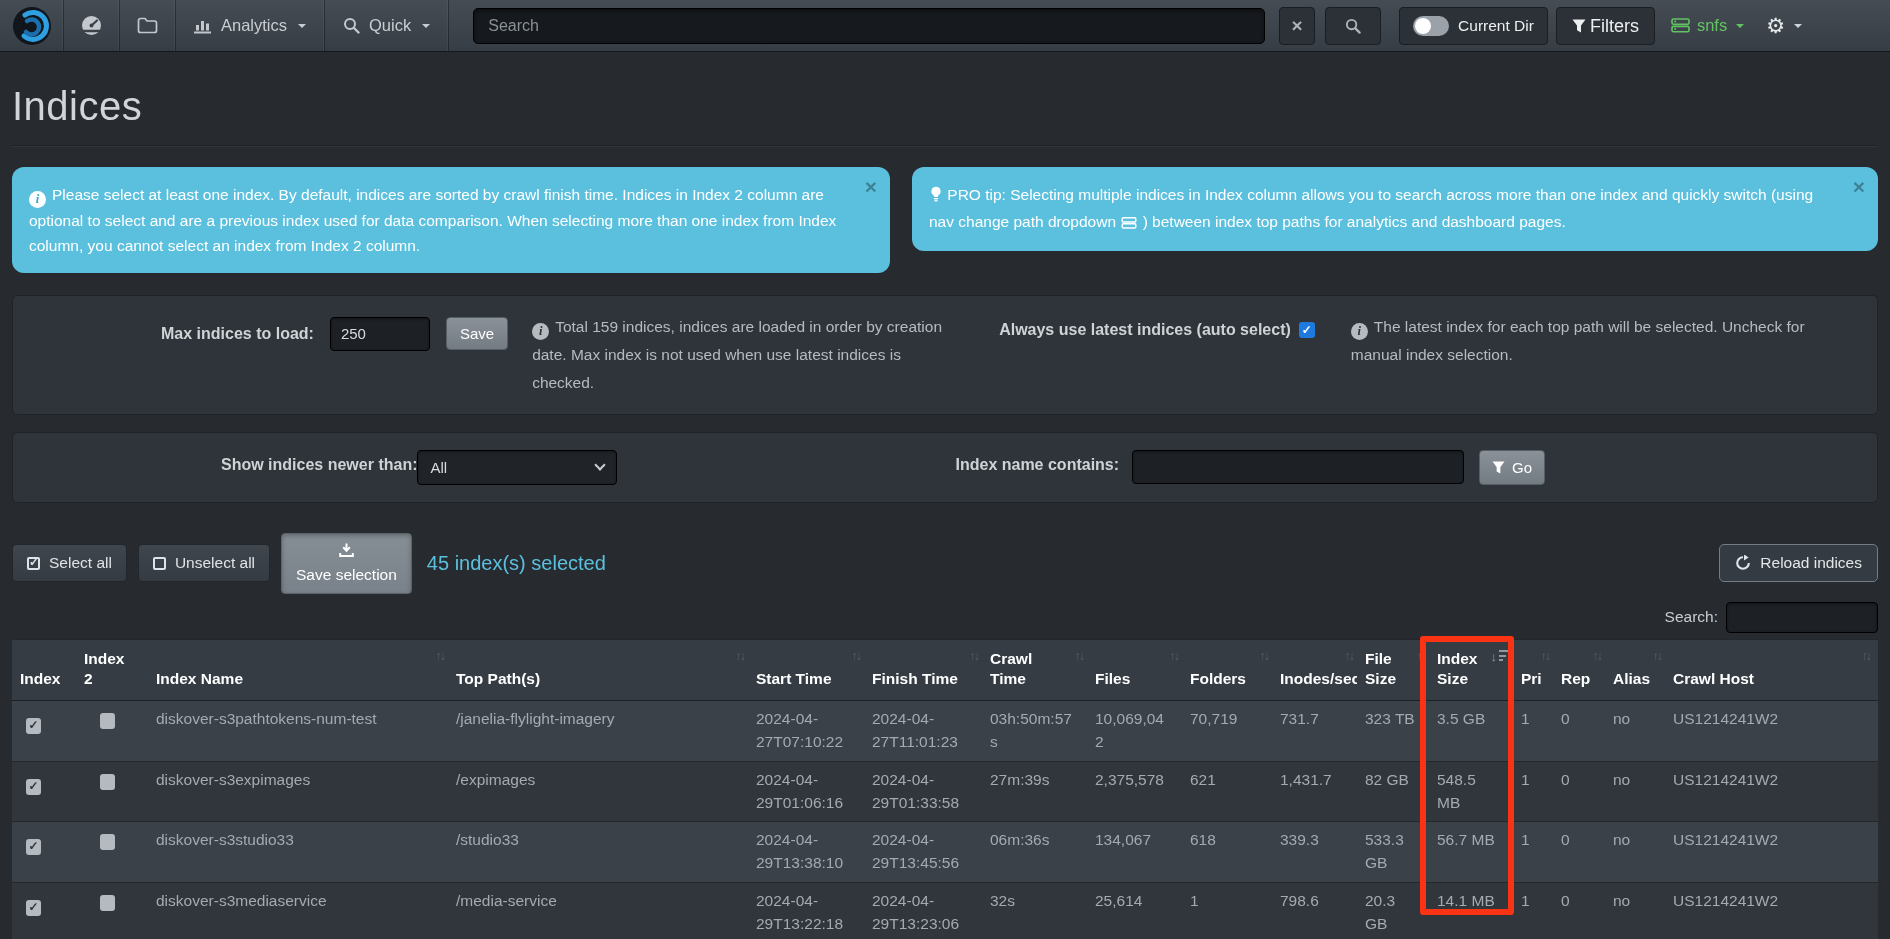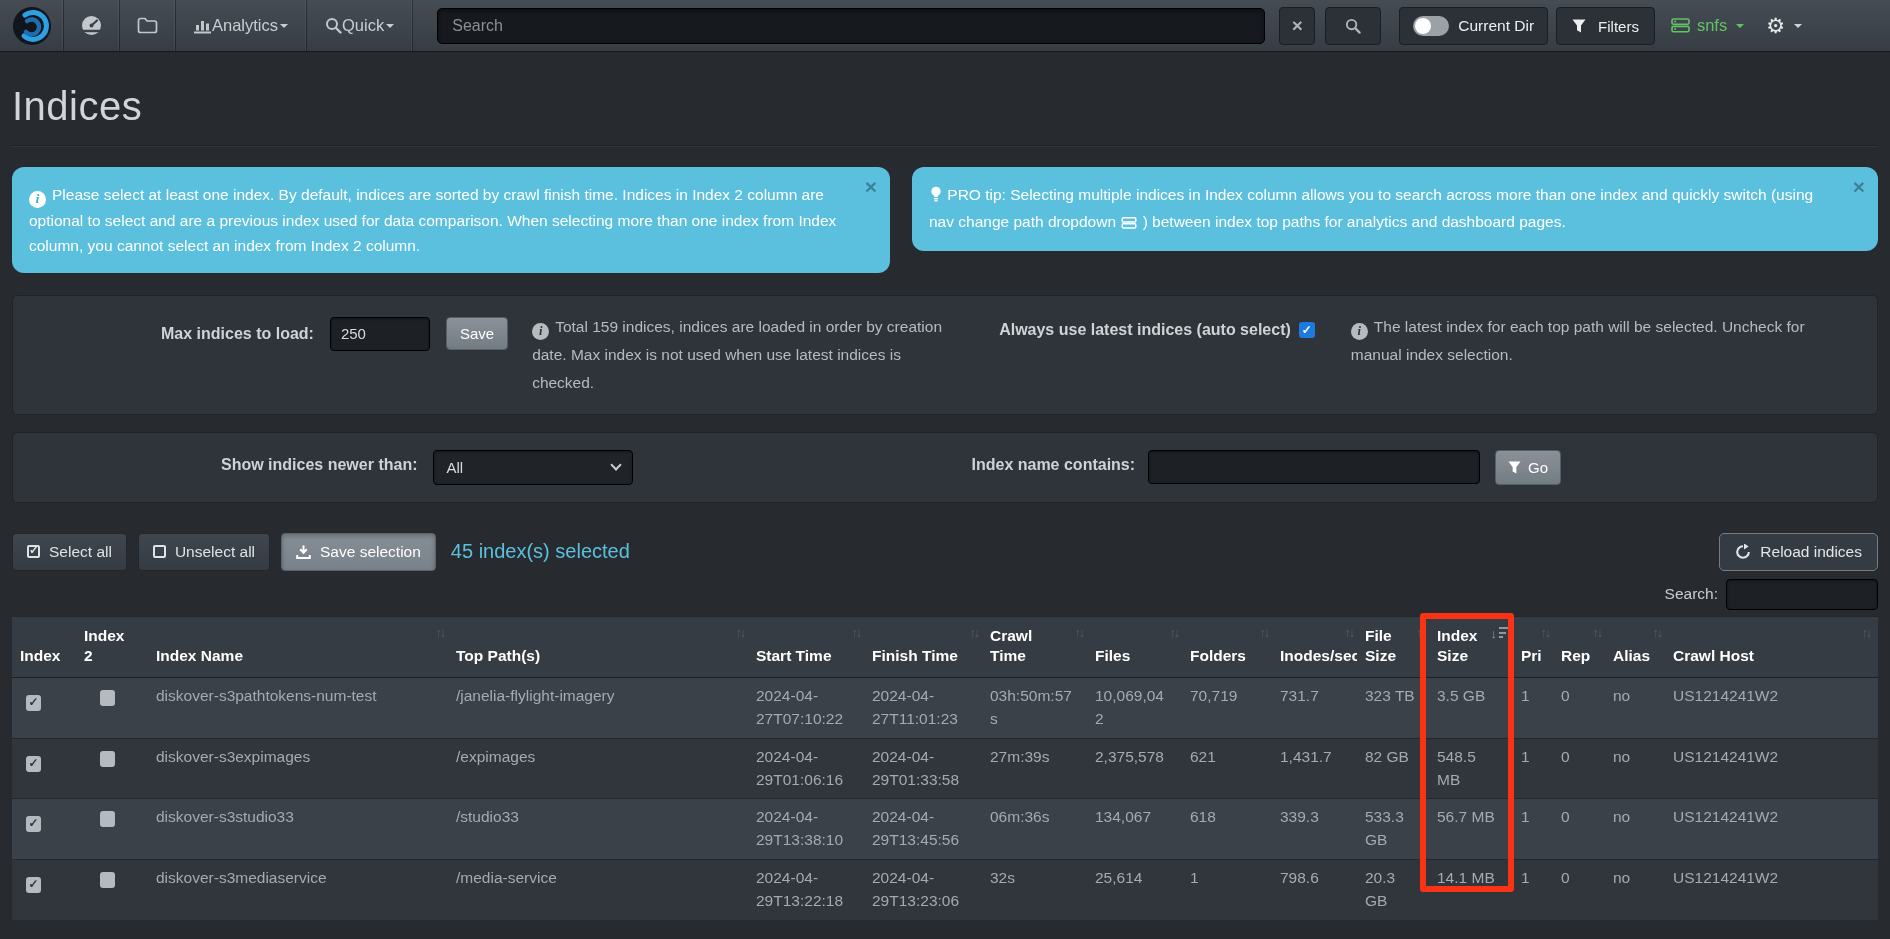--- a/index.html
+++ b/index.html
@@ -7,37 +7,37 @@
   body {
     background:#272b30; color:#c8cdd1;
     font-family:"Liberation Sans", sans-serif; font-size:15.5px;
     position:relative;
   }
   
   .navbar { height:52px; background:linear-gradient(#454c54,#363d44);
     border-bottom:1px solid #15181b; display:flex; align-items:stretch; }
   .nav-cell { display:flex; align-items:center; justify-content:center;
     border-right:1px solid rgba(0,0,0,.35); box-shadow:inset -1px 0 0 rgba(255,255,255,.05); }
-  .nav-cell.pad { padding:0 18px; font-size:16.5px; color:#c8cdd1; cursor:pointer; }
+  .nav-cell.pad { padding:0 18px; gap:9px; font-size:16.5px; color:#c8cdd1; cursor:pointer; }
   .logo-cell { width:64px; }
   .icon-cell { width:56px; cursor:pointer; }
   .caret { display:inline-block; width:0; height:0; border-left:4px solid transparent;
     border-right:4px solid transparent; border-top:4px solid currentColor; margin-left:2px; }
   .nav-search { flex:1; margin:8px 14px 8px 24px; }
   .nav-search input { width:100%; height:36px; background:#16191d; border:1px solid #000;
     border-radius:5px; color:#c8cdd1; padding:0 14px; font-size:16px; outline:none;
     box-shadow:inset 0 2px 4px rgba(0,0,0,.4); font-family:"Liberation Sans",sans-serif;}
   .nav-search input::placeholder { color:#8a9196; }
   .nav-btn { height:38px; margin-top:7px; background:#2b3137; border:1px solid #1a1e22;
     border-radius:4px; display:flex; align-items:center; justify-content:center;
     color:#aeb4ba; cursor:pointer; }
   .clear-btn { width:36px; font-size:19px; font-weight:bold; margin-right:10px;}
   .search-btn { width:56px; margin-right:18px; }
   .cdir-btn { padding:16px 13px; gap:9px; color:#eceef0; font-size:15.5px; margin-right:8px;}
-  .filters-btn { padding:0 15px; gap:12px; color:#eceef0; font-size:15px; margin-right:16px;}
+  .filters-btn { padding:0 15px; gap:4px; color:#eceef0; font-size:18px; margin-right:16px;}
   .toggle { width:36px; height:20px; border-radius:10px; background:#9aa1a8; position:relative; }
   .toggle::after { content:""; position:absolute; left:2px; top:2px; width:16px; height:16px;
     border-radius:50%; background:#fff; }
   .snfs { display:flex; align-items:center; gap:7px; color:#62c462; font-size:16.5px;
     margin-right:22px; cursor:pointer; }
   .gear-cell { display:flex; align-items:center; gap:7px; color:#e6e9eb; font-size:21px;
     margin-right:88px; cursor:pointer; }
   .gear-cell .caret { border-top-color:#cfd3d7; }
   
   .content { padding:0 12px; }
@@ -76,31 +76,31 @@
   .p1-info2 { width:475px; margin-left:36px; }
   .cb-blue { width:16px; height:16px; background:#1f7ae0; border-radius:3px; color:#fff;
     display:inline-flex; align-items:center; justify-content:center; font-size:12px;
     font-weight:bold; cursor:pointer; }
   .sel { background:#202428; border:1px solid #000; border-radius:4px; height:35px;
     color:#d7dade; padding:0 12px; font-size:15px; display:inline-flex; align-items:center;
     justify-content:space-between; cursor:pointer; box-shadow:inset 0 1px 3px rgba(0,0,0,.35);}
   .chev { width:8px; height:8px; border-right:2px solid #c8cdd1; border-bottom:2px solid #c8cdd1;
     transform:rotate(45deg); margin-top:-4px; }
   .p2-label1 { margin-left:190px; padding-top:6px;}
-  .p2-sel { width:200px; margin-left:16px; }
+  .p2-sel { width:200px; }
   .p2-label2 { margin-left:338px; padding-top:6px;}
   .p2-input { width:332px; margin-left:13px; }
   .p2-go { margin-left:15px; padding:8px 12px;}
   
   .sel-row { display:flex; align-items:center; gap:11px; margin:30px 0 0; }
   .btn-dark { background:linear-gradient(#3f464e,#343b42); border:1px solid #23272b;
     border-radius:4px; color:#dfe3e6; font-size:15.5px; padding:9px 14px; cursor:pointer;
     display:inline-flex; align-items:center; gap:9px; font-family:"Liberation Sans",sans-serif;}
   .btn-pressed { background:linear-gradient(#868e95,#79818a); border:1px solid #5b636b;
-    box-shadow:inset 0 2px 4px rgba(0,0,0,.25); color:#fff; }
+    box-shadow:inset 0 2px 4px rgba(0,0,0,.25); color:#fff;flex-direction:column; }
   .glyph-box { display:inline-block; width:13px; height:13px; border:2px solid #dfe3e6;
     border-radius:2px; position:relative; }
   .glyph-box.checked::after { content:"✓"; position:absolute; left:0px; top:-4px;
     font-size:12px; font-weight:bold; color:#dfe3e6; }
   .sel-count { color:#5bc0de; font-size:20px; margin-left:4px; cursor:pointer; }
   .reload-btn { margin-left:auto; background:#343b42; border:1px solid #747c84;
     border-radius:5px; color:#e3e6e9; font-size:15.5px; padding:9px 15px; cursor:pointer;
     display:inline-flex; align-items:center; gap:9px; font-family:"Liberation Sans",sans-serif;}
   
   .row-a { display:flex; align-items:center; margin-top:22px; }

